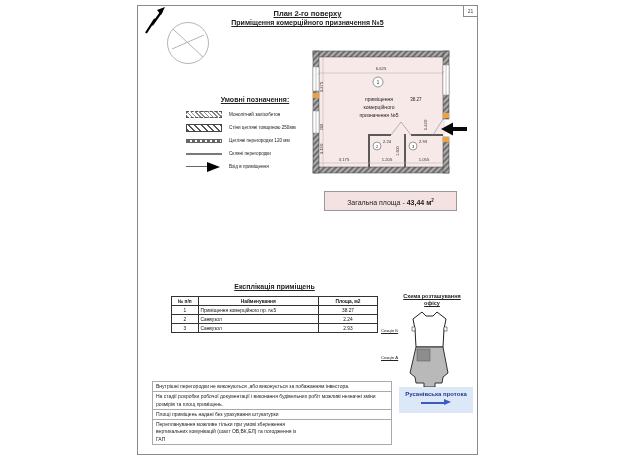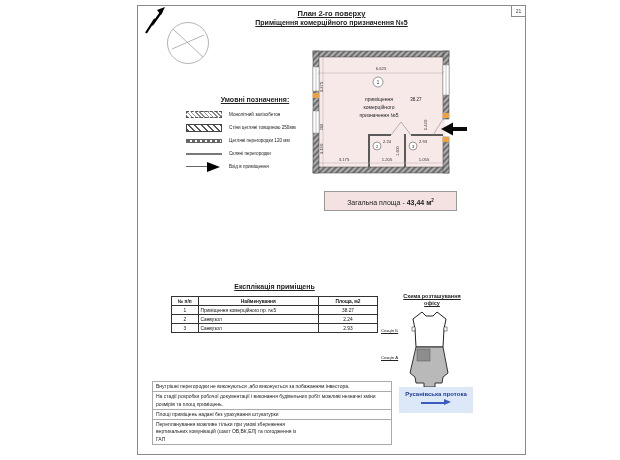--- a/index.html
+++ b/index.html
@@ -1,17 +1,17 @@
 <!DOCTYPE html>
 <html><head>
 <meta charset="utf-8">
 <style>
   html,body{margin:0;padding:0;background:#fff;}
   body{width:620px;height:460px;position:relative;font-family:"Liberation Sans",sans-serif;color:#222;overflow:hidden;}
-  .sheet{position:absolute;left:137px;top:5px;width:389px;height:450px;border:1px solid #8a8a8a;box-sizing:border-box;background:#fff;}
+  .sheet{position:absolute;left:137px;top:5px;width:341px;height:450px;border:1px solid #8a8a8a;box-sizing:border-box;background:#fff;}
   .abs{position:absolute;}
   
   .title1{top:3px;left:0;right:0;text-align:center;font-size:7.5px;font-weight:bold;text-decoration:underline;}
   .title2{top:13px;left:0;right:0;text-align:center;font-size:7px;font-weight:bold;text-decoration:underline;}
   .pagebox{top:0;right:0;width:13px;height:10px;border-left:1px solid #8a8a8a;border-bottom:1px solid #8a8a8a;font-size:5px;line-height:10px;text-align:center;color:#444;}
   
   .legend{left:48px;top:90px;width:138px;}
   .legend-head{font-size:7px;font-weight:bold;text-decoration:underline;text-align:center;margin-bottom:5px;}
   .lrow{display:flex;align-items:center;height:13px;}
   .sym{width:36px;margin-right:7px;box-sizing:border-box;flex:none;}

